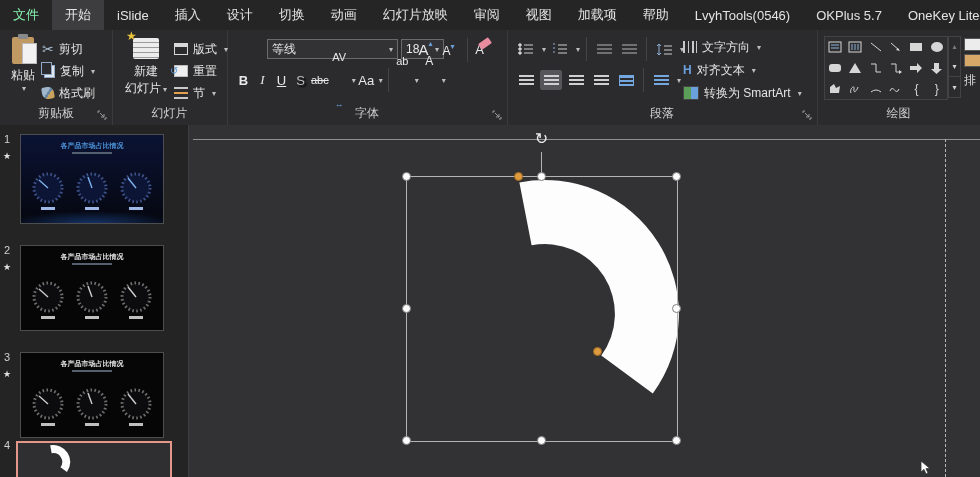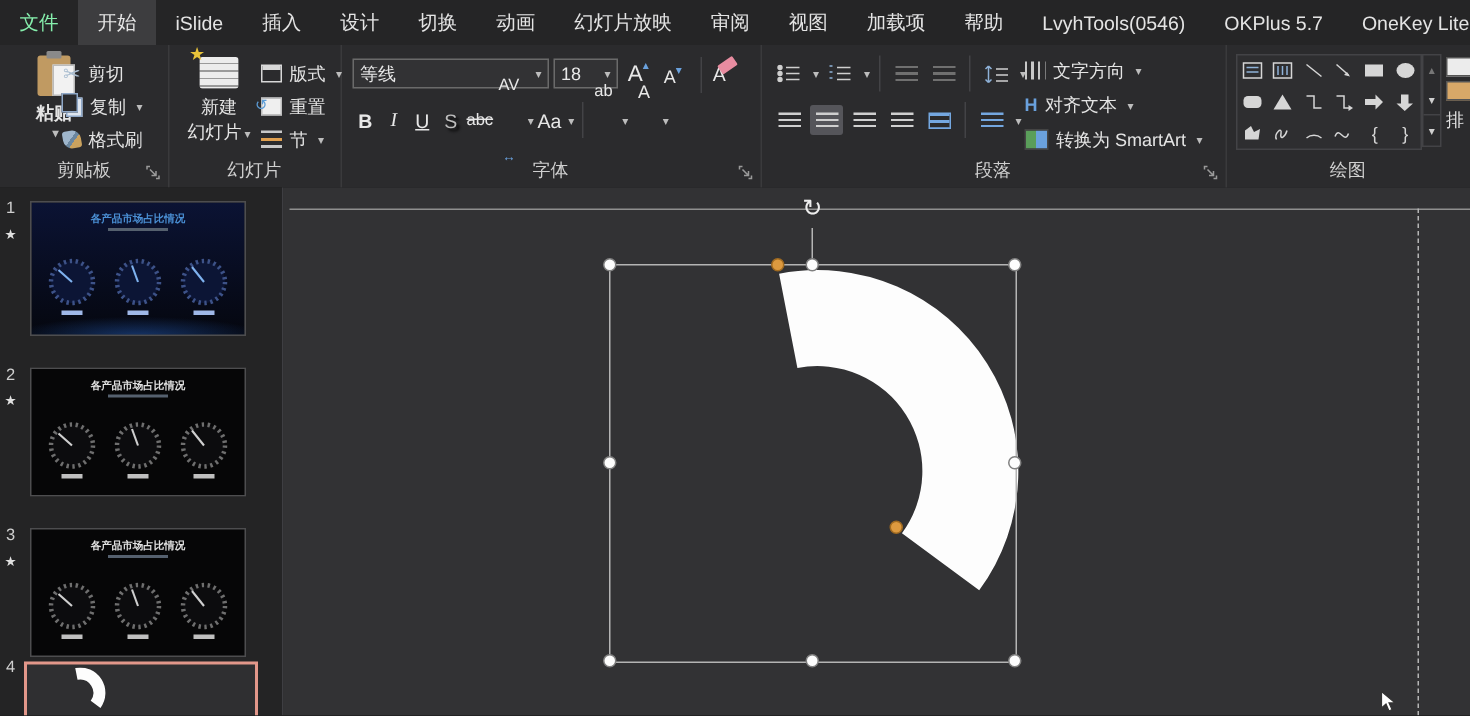--- a/index.html
+++ b/index.html
@@ -30,21 +30,21 @@
   .newslide-icon{position:relative;width:26px;height:21px;background:#ececec;border-radius:2px;
      background-image:repeating-linear-gradient(#ececec 0 4px,#9a9a9a 4px 5px);}
   .newslide-icon:before{content:"★";position:absolute;left:-7px;top:-9px;color:#e9c43a;font-size:12px;}
   .mini{display:inline-block;width:14px;height:12px;}
   .layout-icon{border:1px solid #d8d8d8;box-sizing:border-box;background:linear-gradient(#d8d8d8 0 3px,transparent 3px);}
   .reset-icon{border:1px solid #bfbfbf;box-sizing:border-box;position:relative;background:#efefef;}
   .reset-icon:before{content:"↺";position:absolute;left:-5px;top:0px;color:#5b9bd5;font-size:10px;line-height:10px;}
   .section-icon{background:repeating-linear-gradient(#c8c8c8 0 2px,transparent 2px 5px);position:relative;}
   .section-icon:before{content:"";position:absolute;left:0;top:5px;width:100%;height:2px;background:#e0a050;}
   .combo{display:flex;align-items:center;height:20px;border:1px solid #6a6a6a;background:#323234;
-         font-size:12px;color:#e8e8e8;padding:0 4px;box-sizing:border-box;}
+         font-size:12px;color:#e8e8e8;padding:0 4px;box-sizing:border-box;margin-left:32px;}
   .combo .cv{flex:1;}
   .fbtn{display:inline-flex;align-items:center;justify-content:center;min-width:17px;height:22px;font-size:13px;color:#e8e8e8;}
   .vdiv{width:1px;height:24px;background:#434346;margin:0 3px;}
   .stack{display:inline-flex;flex-direction:column;align-items:center;line-height:10px;gap:37px;}
   .cbar{width:14px;height:4px;margin-top:1px;}
   .lines{display:inline-block;width:15px;height:11px;background:repeating-linear-gradient(#cfcfcf 0 1.6px,transparent 1.6px 4.2px);}
   .lines.blue{background:repeating-linear-gradient(#74a7e0 0 1.6px,transparent 1.6px 4.2px);}
   .lines.dim{background:repeating-linear-gradient(#707070 0 1.6px,transparent 1.6px 4.2px);}
   .pbtn{display:inline-flex;align-items:center;justify-content:center;width:22px;height:20px;border-radius:2px;}
   .pbtn.sel{background:#55555a;}
@@ -95,21 +95,21 @@
     <div class="menu-item">加载项</div>
     <div class="menu-item">帮助</div>
     <div class="menu-item">LvyhTools(0546)</div>
     <div class="menu-item">OKPlus 5.7</div>
     <div class="menu-item">OneKey Lite</div>
   </div>
 
   <div class="ribbon">
 
     <div class="rgroup" style="left:0;width:112px;">
-      <div class="abs bigbtn" style="left:17px;top:7px;width:38px;font-weight:bold;">
+      <div class="abs bigbtn" style="left:4px;top:7px;width:38px;">
         <span class="clipboard-icon"></span>
         <span style="margin-top:3px;">粘贴</span>
         <span class="dd">▾</span>
       </div>
       <div class="rrow" style="left:42px;top:9px;">
         <span class="cut-glyph">✂</span>
         <span>剪切</span>
       </div>
       <div class="rrow" style="left:42px;top:31px;">
         <span class="copy-icon"></span>

